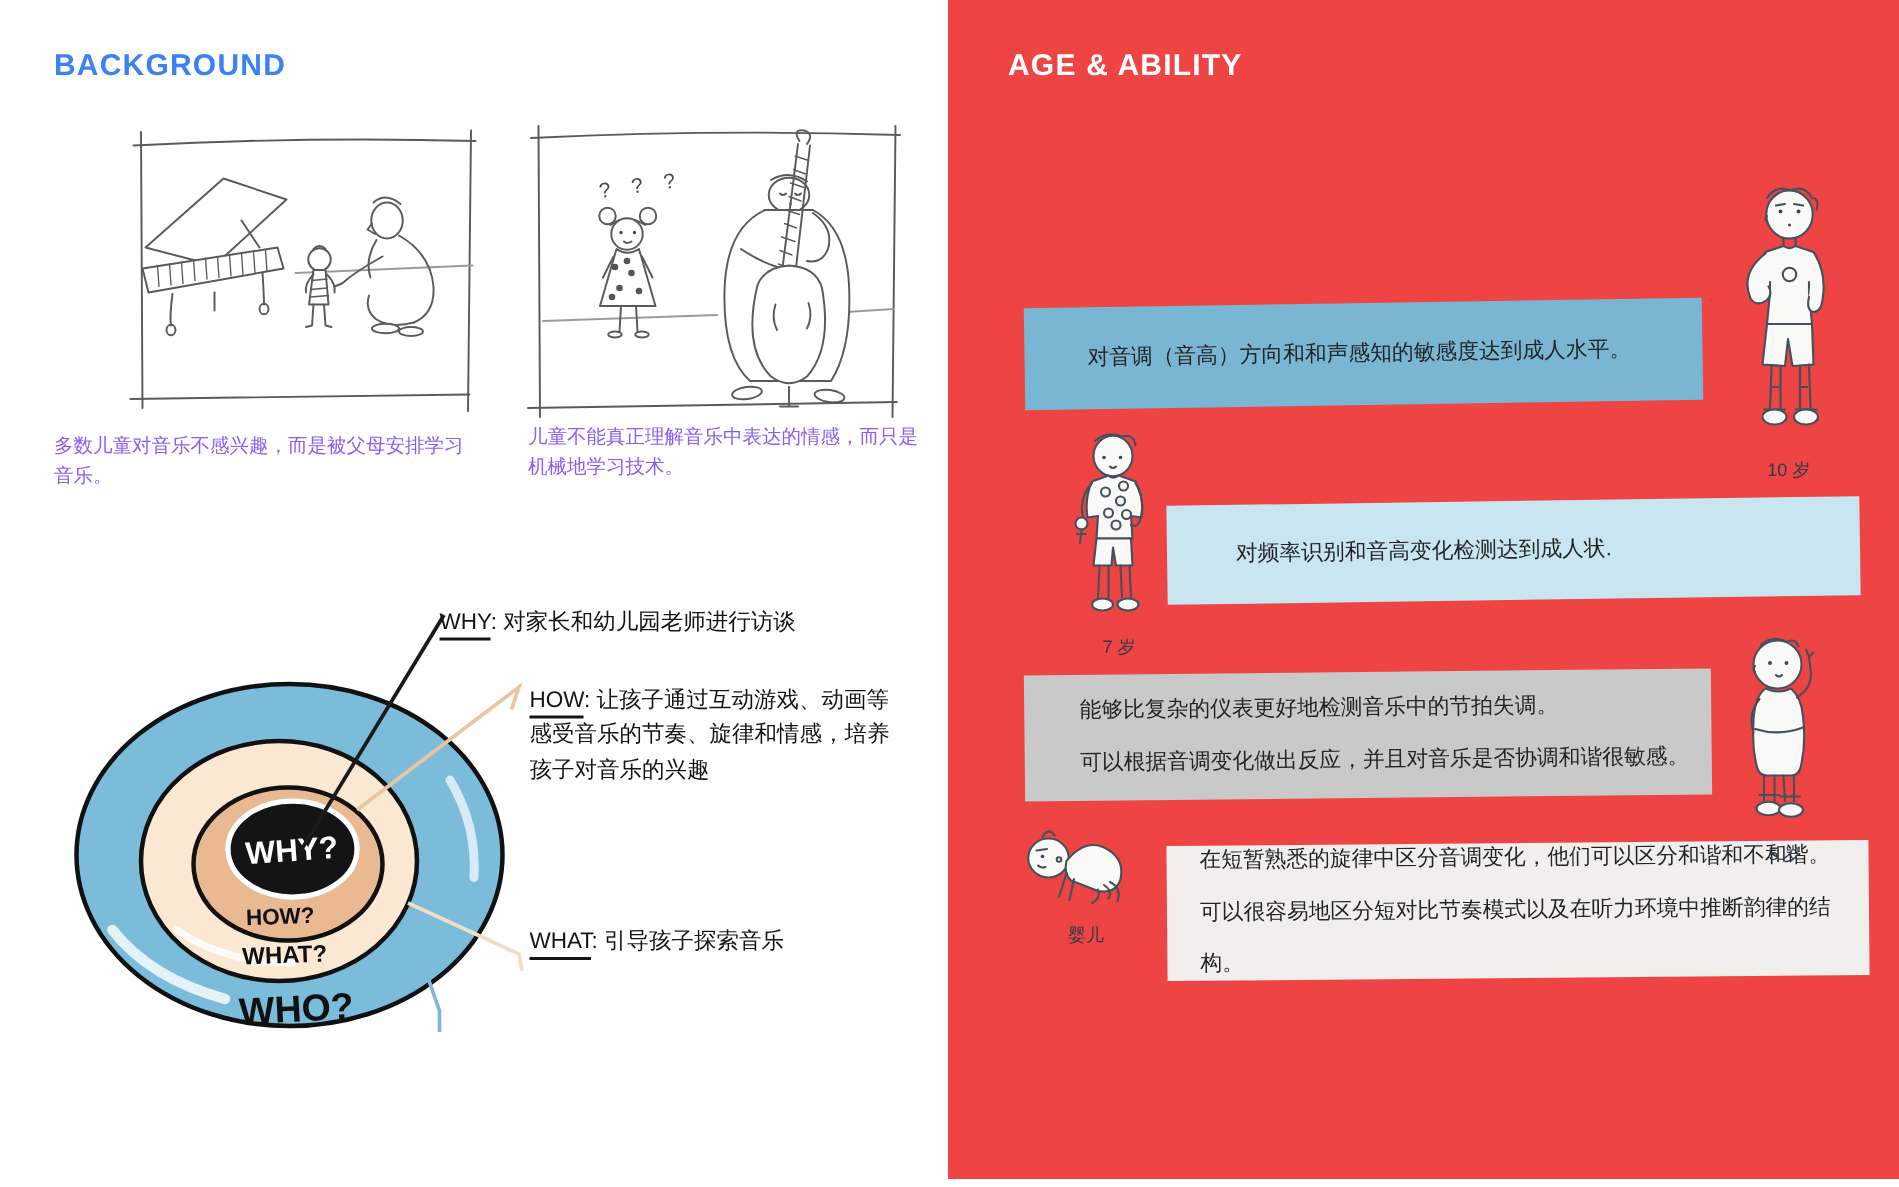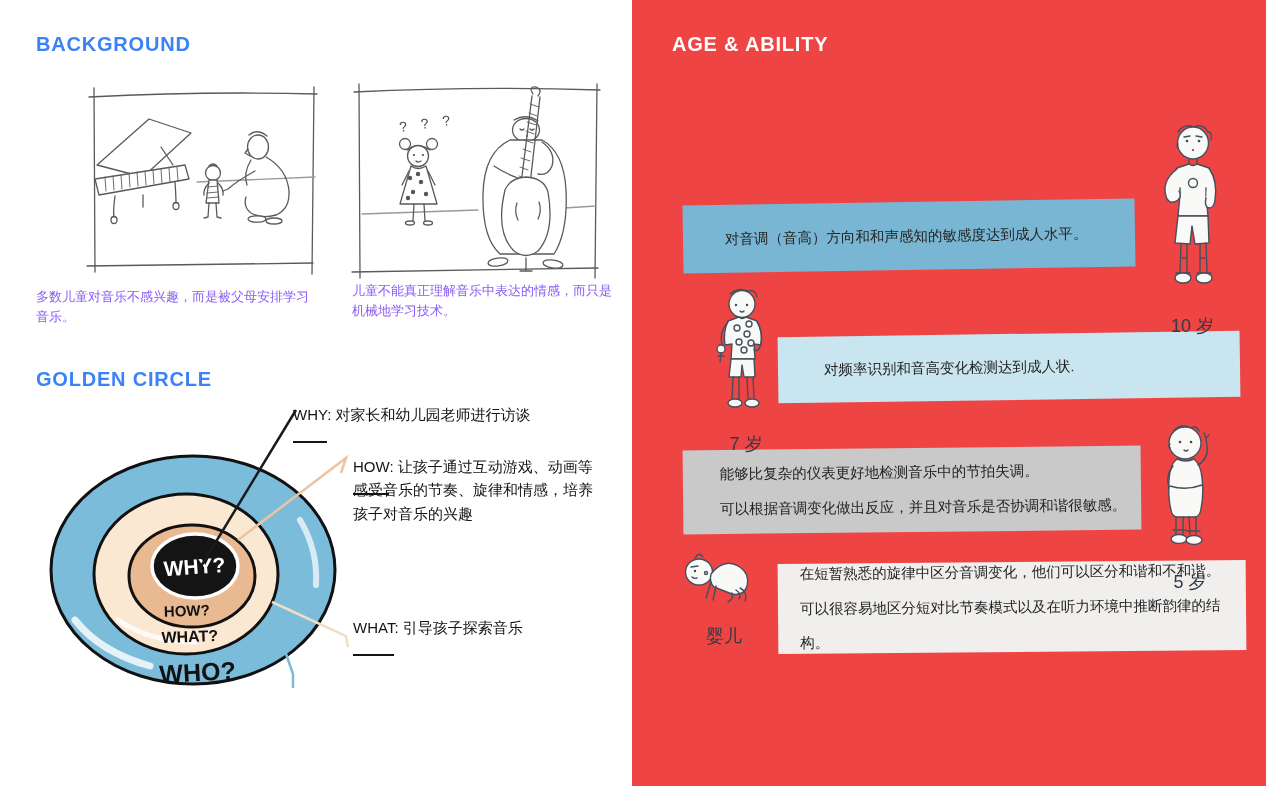--- a/index.html
+++ b/index.html
@@ -11,21 +11,21 @@
   .sec-title{position:absolute;font-size:20px;font-weight:600;color:#3b82f6;letter-spacing:.8px;}
   .title-background{left:36px;top:33px;}
   .title-golden{left:36px;top:368px;}
   .sketch-fig{position:absolute;}
   .caption{position:absolute;font-size:13px;color:#8b5cf6;line-height:1.55;}
   .caption-1{left:36px;top:287px;width:278px;}
   .caption-2{left:352px;top:281px;width:268px;}
 
   .gc-svg{position:absolute;left:0;top:390px;width:632px;height:400px;z-index:1;}
   .note{position:absolute;font-size:15px;color:#141414;line-height:1.55;z-index:2;}
-  .note .kw{border-bottom:2px solid #141414;padding-bottom:18px;}
+  .note .kw{border-bottom:2px solid #141414;padding-bottom:2px;}
   .note-why{left:293px;top:403px;width:320px;}
   .note-how{left:353px;top:455px;width:250px;}
   .note-what{left:353px;top:616px;width:250px;}
   .note-who{left:293px;top:680px;width:254px;}
 
   
   .right-panel{position:absolute;left:632px;top:0;width:634px;height:786px;}
   .title-age{position:absolute;left:40px;top:33px;font-size:20px;font-weight:600;color:#ffffff;letter-spacing:.8px;}
   .box{position:absolute;display:flex;align-items:center;color:#242424;font-size:14.5px;}
   .box .txt{white-space:pre-line;}
@@ -36,21 +36,21 @@
   .box-3{left:51px;top:448px;width:458px;height:84px;transform:rotate(-0.6deg);}
   .box-3 .txt{padding-left:37px;line-height:2.4;}
   .box-4{left:146px;top:562px;width:468px;height:90px;transform:rotate(-0.5deg);}
   .box-4 .txt{padding-left:22px;line-height:2.4;}
 
   .figure{position:absolute;text-align:center;}
   .fig-10{left:508px;top:120px;width:105px;}
   .fig-7{left:68px;top:286px;width:92px;}
   .fig-5{left:514px;top:422px;width:88px;text-align:center;}
   .fig-baby{left:46px;top:546px;width:92px;}
-  .age-label{font-size:18px;color:#2e3b47;margin-top:14px;}
+  .age-label{font-size:12px;color:#2e3b47;margin-top:4px;}
 </style>
 </head>
 <body>
 
 <div class="page">
 
   <div class="left-panel">
 
     <div class="sec-title title-background">BACKGROUND</div>
 
@@ -129,21 +129,20 @@
         <path d="M182,22 L191,25 M181,31 L189,34 M179,40 L188,43 M178,49 L186,52 M176,58 L185,61 M175,67 L183,70 M173,76 L182,79 M172,85 L180,88 M171,94 L179,97" stroke-width="0.9"></path>
         <path d="M157,108 Q147,150 166,169 Q178,178 190,169 Q207,150 200,110 Q196,96 178,95 Q162,96 157,108 Z" fill="#fff"></path>
         <path d="M169,121 Q166,130 170,138 M191,120 Q194,129 190,137"></path>
         <path d="M178,176 L178,188 M172,189 L184,189"></path>
         <ellipse cx="150" cy="180" rx="10" ry="4" fill="#fff" transform="rotate(-8 150 180)"></ellipse>
         <ellipse cx="205" cy="182" rx="10" ry="4" fill="#fff" transform="rotate(8 205 182)"></ellipse>
       </g>
     </svg>
     <div class="caption caption-2">儿童不能真正理解音乐中表达的情感，而只是机械地学习技术。</div>
 
-    <div class="sec-title title-golden">GOLDEN CIRCLE</div>
 
     <svg class="gc-svg" viewBox="0 0 632 400">
       <ellipse cx="193" cy="180" rx="142" ry="114" stroke="#111" stroke-width="3" fill="#7CBCDB"></ellipse>
       <path d="M75,230 Q100,262 150,276" stroke="#fff" stroke-width="7" fill="none" opacity="0.8" stroke-linecap="round"></path>
       <path d="M300,130 Q318,160 316,195" stroke="#fff" stroke-width="6" fill="none" opacity="0.7" stroke-linecap="round"></path>
       <ellipse cx="186" cy="184" rx="92" ry="80" stroke="#111" stroke-width="3" fill="#FAE8D2"></ellipse>
       <path d="M118,230 Q150,252 195,252" stroke="#fff" stroke-width="5" fill="none" opacity="0.8" stroke-linecap="round"></path>
       <ellipse cx="192" cy="186" rx="63" ry="51" stroke="#111" stroke-width="3" fill="#E9BA92"></ellipse>
       <ellipse cx="195" cy="176" rx="43" ry="32" stroke="#fff" stroke-width="3.5" fill="#141414"></ellipse>
       <text x="195" y="184" font-size="21" font-weight="bold" fill="#ffffff" text-anchor="middle" transform="rotate(-4 195 184)">WHY?</text>

